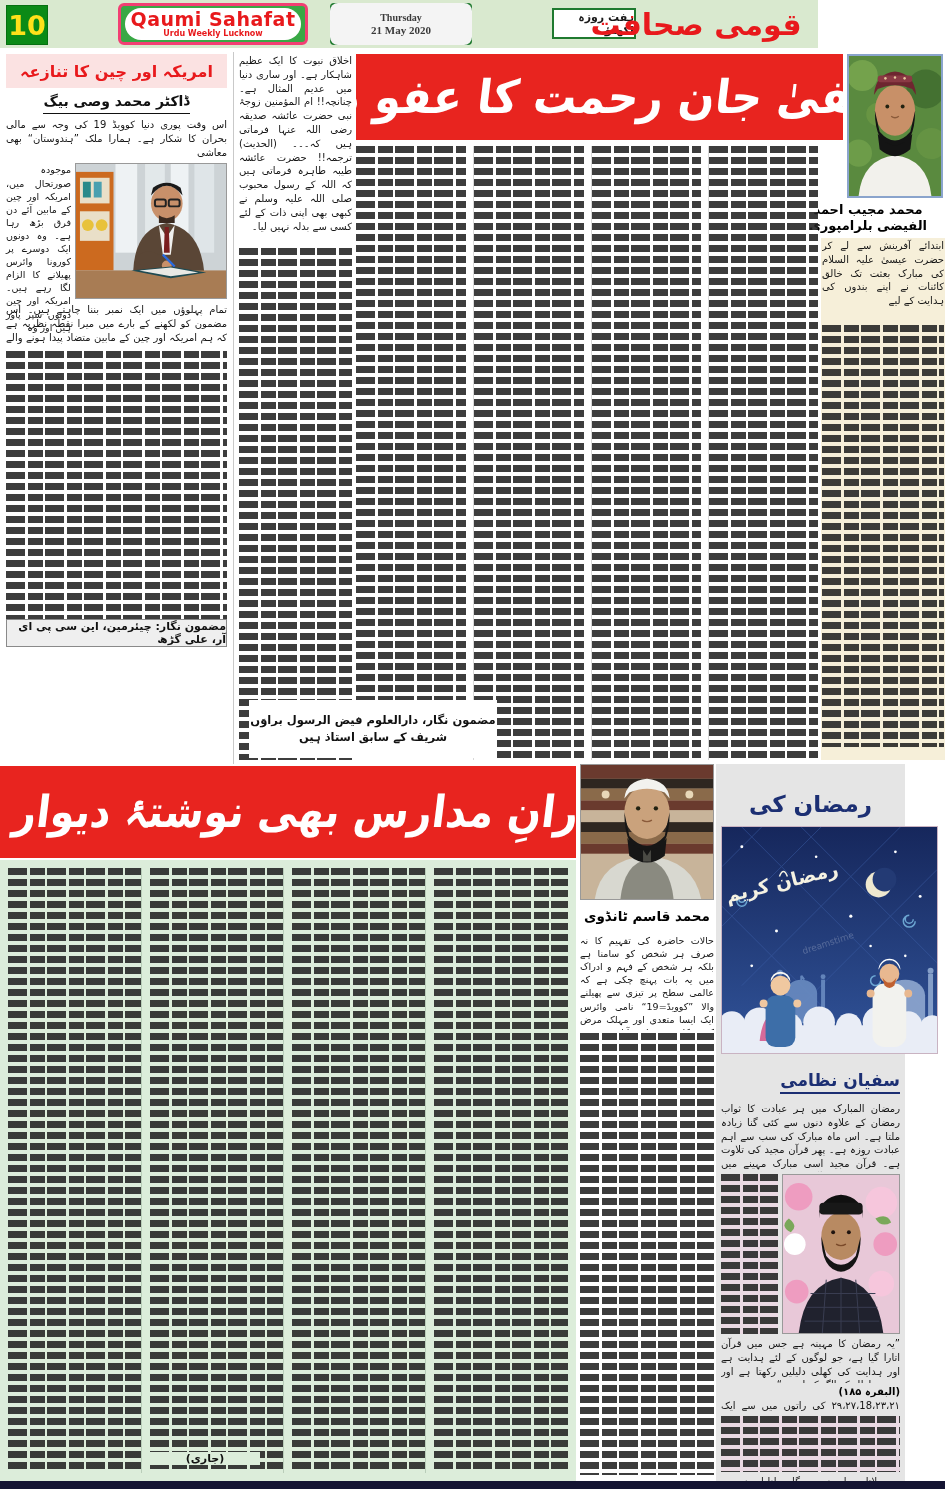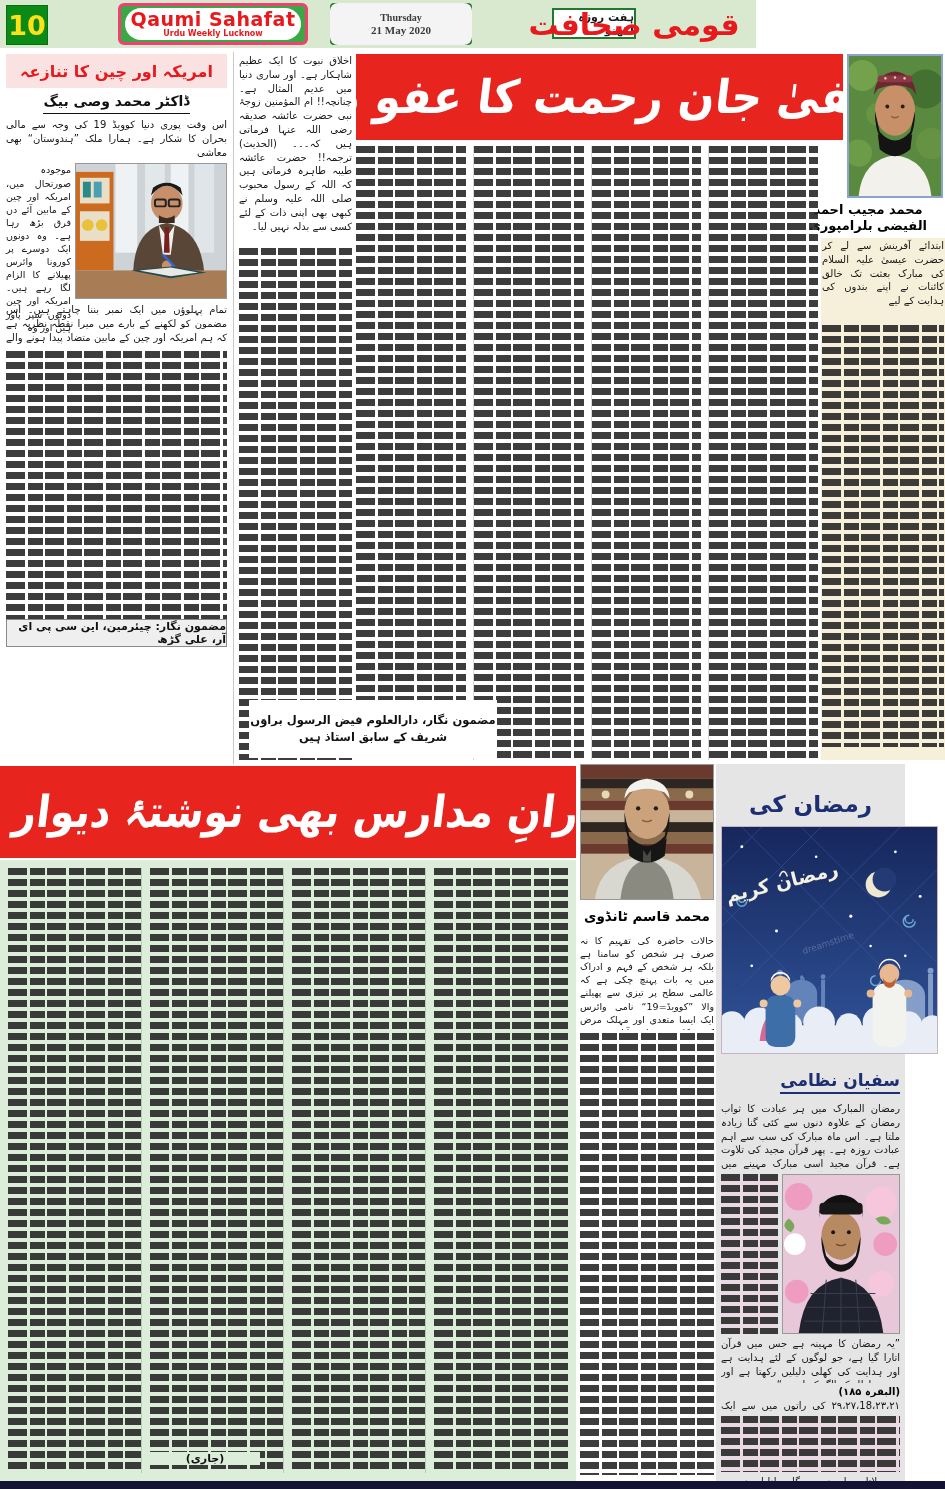--- a/index.html
+++ b/index.html
@@ -1,21 +1,21 @@
 <!DOCTYPE html>
 <html lang="ur"><head>
 <meta charset="utf-8">
 <style>
   html,body{margin:0;padding:0;background:#888;}
   .page{position:relative;width:945px;height:1489px;background:#fff;overflow:hidden;
         font-family:"DejaVu Sans",sans-serif;}
   .ur{direction:rtl;font-family:"DejaVu Sans",sans-serif;}
 
   
-  .hdr{position:absolute;left:0;top:0;width:756px;height:48px;background:#d9e9cf;}
+  .hdr{position:absolute;left:0;top:0;width:818px;height:48px;background:#d9e9cf;}
   .pagenum{position:absolute;left:6px;top:5px;width:40px;height:38px;background:#0b8a16;
            border:1px solid #067010;color:#ffe11a;font-size:27px;font-weight:bold;
            display:flex;align-items:center;justify-content:center;}
   .logo{position:absolute;left:118px;top:3px;width:190px;height:42px;background:#39a845;
         border:3px solid #f23f73;border-radius:6px;box-sizing:border-box;}
   .logo-pill{position:absolute;left:4px;right:4px;top:2px;bottom:2px;background:#fff;
              border-radius:18px;display:flex;flex-direction:column;align-items:center;justify-content:center;}
   .logo-title{color:#e8191c;font-weight:bold;font-size:19px;line-height:19px;letter-spacing:.5px;}
   .logo-sub{color:#e8191c;font-weight:bold;font-size:8px;line-height:10px;}
   .datebox{position:absolute;left:330px;top:3px;width:142px;height:42px;background:#1f7a2f;

